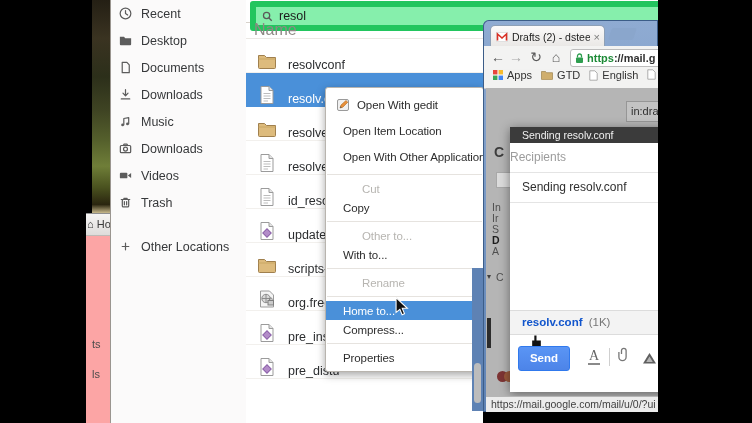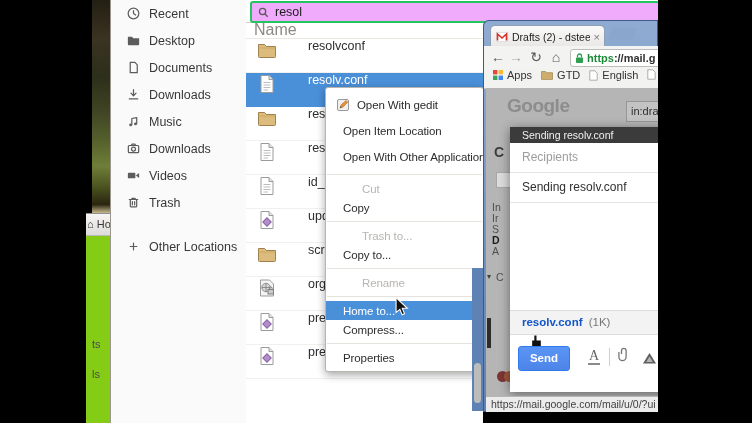--- a/index.html
+++ b/index.html
@@ -3,43 +3,43 @@
 <meta charset="utf-8">
 <style>
   html,body{margin:0;padding:0;background:#000;}
   body{font-family:"Liberation Sans",sans-serif;-webkit-font-smoothing:antialiased;}
   #screen{position:relative;width:752px;height:423px;background:#000;overflow:hidden;}
   .abs{position:absolute;}
 
   
   #wallpaper{left:92px;top:0;width:20px;height:213px;
     background:linear-gradient(180deg,#241f14 0%,#3a3321 18%,#2c2f1a 36%,#3f4423 52%,#55602c 66%,#6f7e38 78%,#4a521f 88%,#2a250f 96%,#c8b98c 100%);}
-  #bgwin{left:86px;top:213px;width:26px;height:210px;background:#84cc16;border-top:1px solid #8f8f8f;}
+  #bgwin{left:86px;top:213px;width:26px;height:210px;background:#fca5a5;border-top:1px solid #8f8f8f;}
   #bgwin-header{left:0;top:0;width:26px;height:21px;background:linear-gradient(#f6f5f4,#dedcda);
     border-bottom:1px solid #bdbab6;color:#3a3a3a;font-size:11px;line-height:21px;white-space:nowrap;overflow:hidden;padding-left:1px;}
   .bgwin-frag{left:6px;color:#4c4c4c;font-size:11px;}
 
   
   #files-window{left:110px;top:0;width:548px;height:423px;background:#fff;border-left:1px solid #9a958f;}
   #files-sidebar{left:0;top:0;width:135px;height:423px;background:#fbfafa;border-right:1px solid #d8d3cd;}
-  .side-row{position:relative;height:27px;display:flex;align-items:center;padding-left:15px;color:#36383a;font-size:12.5px;}
+  .side-row{position:relative;height:27px;display:flex;align-items:center;padding-left:7px;color:#36383a;font-size:12.5px;}
   .side-row .sicon{width:15px;height:15px;margin-right:8px;flex:0 0 auto;}
   .side-gap{height:17px;}
   .sicon svg{display:block;}
   .sst{stroke:#5c5c5c;stroke-width:1.3;fill:none;stroke-linecap:round;stroke-linejoin:round;}
   .sfl{fill:#5c5c5c;stroke:none;}
 
   #files-content{left:135px;top:0;width:413px;height:423px;background:#fff;}
   #files-toolbar{left:0;top:0;width:413px;height:22px;background:#fff;border-bottom:1px solid #d8d2cb;}
-  #search-entry{left:4px;top:1px;width:400px;height:18px;background:#f0abfc;border:2px solid #22c55e;border-radius:3px;
+  #search-entry{left:4px;top:1px;width:400px;height:18px;background:#86efac;border:6px solid #22c55e;border-radius:3px;
     display:flex;align-items:center;padding-left:6px;}
   #search-entry .q-text{font-size:12.5px;color:#1c1c1c;margin-left:6px;}
   #name-header{left:0;top:22px;width:413px;height:16px;border-bottom:1px solid #ebe8e4;color:#8d8984;font-size:16px;line-height:16px;padding-left:8px;}
   #file-rows{left:0;top:39px;width:413px;}
-  .frow{position:relative;height:33px;display:flex;align-items:flex-start;border-bottom:1px solid #f2f0ed;gap:20px;}
+  .frow{position:relative;height:33px;display:flex;align-items:flex-end;border-bottom:1px solid #f2f0ed;}
   .frow .ficon{width:22px;height:22px;margin-left:10px;flex:0 0 auto;}
   .frow .fname{margin-left:10px;font-size:12.5px;color:#2c2e30;}
   .frow.selected{background:#4a90d9;border-bottom:1px solid #4a90d9;}
   .frow.selected .fname{color:#fff;}
 
   
   #context-menu{left:325px;top:87px;width:157px;background:#fff;border:1px solid #b8b4ae;border-radius:3px;
     box-shadow:0 3px 9px rgba(0,0,0,.35);padding:4px 0;}
   .menu-item{position:relative;display:flex;align-items:center;height:19px;padding-left:17px;font-size:11.5px;letter-spacing:-.1px;color:#2d2d2d;white-space:nowrap;}
   .menu-item.tall{height:26px;}
@@ -79,21 +79,21 @@
   .gm-nav{left:6px;font-size:10.5px;color:#4f4f4f;}
   .gm-nav.bold{font-weight:bold;color:#1d1d1d;}
   #gm-chevron{left:1px;top:184px;font-size:8px;color:#3f3f3f;}
   #gm-scroll-thumb{left:1px;top:230px;width:4px;height:30px;background:#2c2c2c;}
   .gm-avatar{top:283px;width:11px;height:11px;border-radius:50%;}
   #gm-contacts{left:29px;top:284px;font-size:10.5px;color:#3e3e3e;white-space:nowrap;}
 
   
   #compose{left:24px;top:39px;width:220px;height:265px;background:#fff;box-shadow:0 2px 10px rgba(0,0,0,.45);}
   #compose-header{left:0;top:0;width:220px;height:16px;background:#3b3b3b;color:#f1f1f1;font-size:10.5px;line-height:16px;padding-left:12px;}
-  #compose-recipients{left:0;top:16px;width:208px;height:29px;border-bottom:1px solid #e4e4e4;color:#9c9c9c;font-size:12px;line-height:29px;padding-left:12px;}
+  #compose-recipients{left:0;top:16px;width:208px;height:29px;border-bottom:1px solid #e4e4e4;color:#9c9c9c;font-size:12px;line-height:29px;}
   #compose-subject{left:0;top:46px;width:208px;height:29px;border-bottom:1px solid #e4e4e4;color:#2f2f2f;font-size:12px;line-height:29px;padding-left:12px;}
   #compose-attach{left:0;top:183px;width:208px;height:23px;background:#f3f3f3;border-top:1px solid #dcdcdc;border-bottom:1px solid #dcdcdc;
     font-size:11.5px;line-height:23px;padding-left:12px;white-space:nowrap;}
   #compose-attach .att-name{color:#1155cc;font-weight:bold;}
   #compose-attach .att-size{color:#777;margin-left:3px;}
   #send-btn{left:8px;top:219px;width:50px;height:23px;background:linear-gradient(#5a95f5,#4d84e8);border:1px solid #3079ed;border-radius:3px;
     color:#fff;font-size:11.5px;font-weight:bold;text-align:center;line-height:23px;}
   #fmt-a{left:78px;top:221px;font-family:"Liberation Serif",serif;font-size:14px;color:#666;border-bottom:2px solid #8a8a8a;line-height:15px;padding:0 1px;}
   #fmt-divider{left:99px;top:221px;width:1px;height:18px;background:#cfcfcf;}
   #clip-wrap{left:108px;top:220px;}
@@ -320,24 +320,24 @@
       </div>
     <div class="menu-sep"></div>
     <div class="menu-item disabled">
         <span>Cut</span>
       </div>
     <div class="menu-item">
         <span>Copy</span>
       </div>
     <div class="menu-sep"></div>
     <div class="menu-item disabled">
-        <span>Trash to...</span>
+        <span>Other to...</span>
       </div>
     <div class="menu-item">
-        <span>Copy to...</span>
+        <span>With to...</span>
       </div>
     <div class="menu-sep"></div>
     <div class="menu-item disabled">
         <span>Rename</span>
       </div>
     <div class="menu-sep"></div>
     <div class="menu-item highlight">
         <span>Home to...</span>
       </div>
     <div class="menu-item">
@@ -406,21 +406,20 @@
           <span>English</span>
       </span>
       <span class="bm">
         <svg class="bicon" width="9" height="11" viewBox="0 0 9 11">
           <path d="M0.8 0.8h5l2.4 2.4v7H0.8z" fill="#fff" stroke="#9a9a9a" stroke-width="0.8"></path>
         </svg>
       </span>
     </div>
 
     <div id="gmail" class="abs">
-      <div id="gmail-logo" class="abs">Google</div>
       <div id="gmail-search" class="abs">in:dra</div>
       <div id="gm-compose-frag" class="abs">C</div>
       <div id="gm-white-box" class="abs"></div>
       <div class="gm-nav abs" style="top:113px;">In</div>
       <div class="gm-nav abs" style="top:124px;">Ir</div>
       <div class="gm-nav abs" style="top:135px;">S</div>
       <div class="gm-nav bold abs" style="top:146px;">D</div>
       <div class="gm-nav abs" style="top:157px;">A</div>
       <div id="gm-chevron" class="abs">▾</div>
       <div class="gm-nav abs" style="top:183px;left:10px;">C</div>

